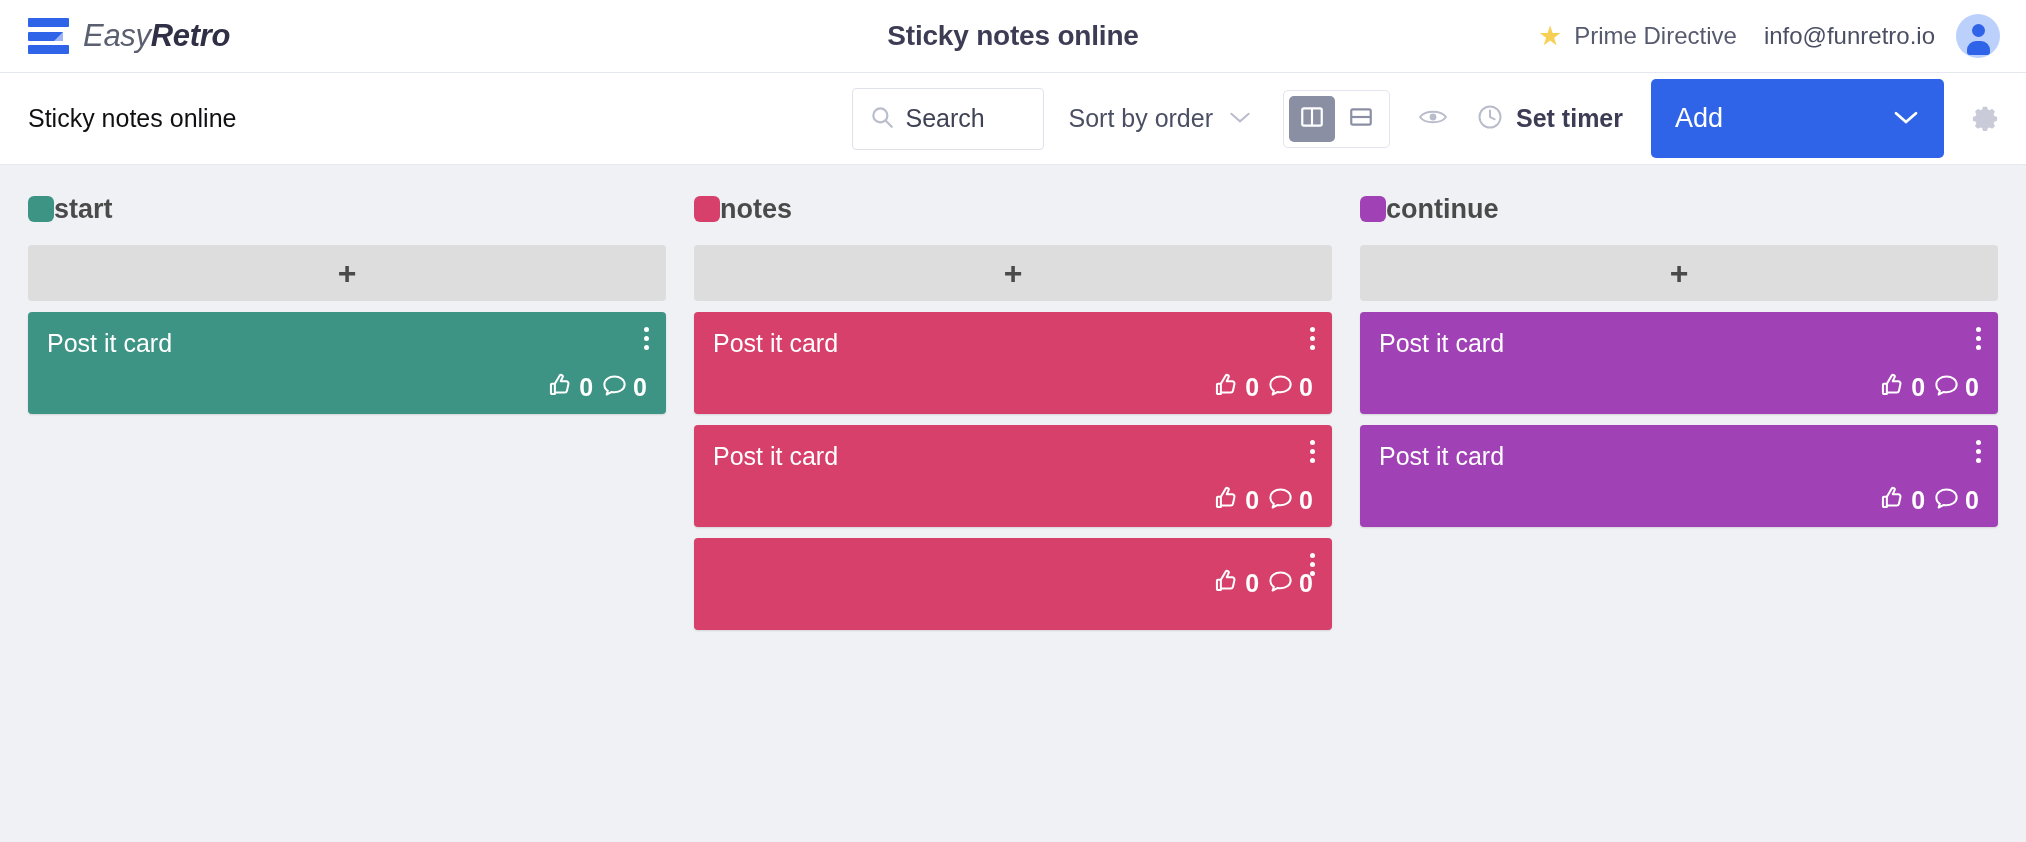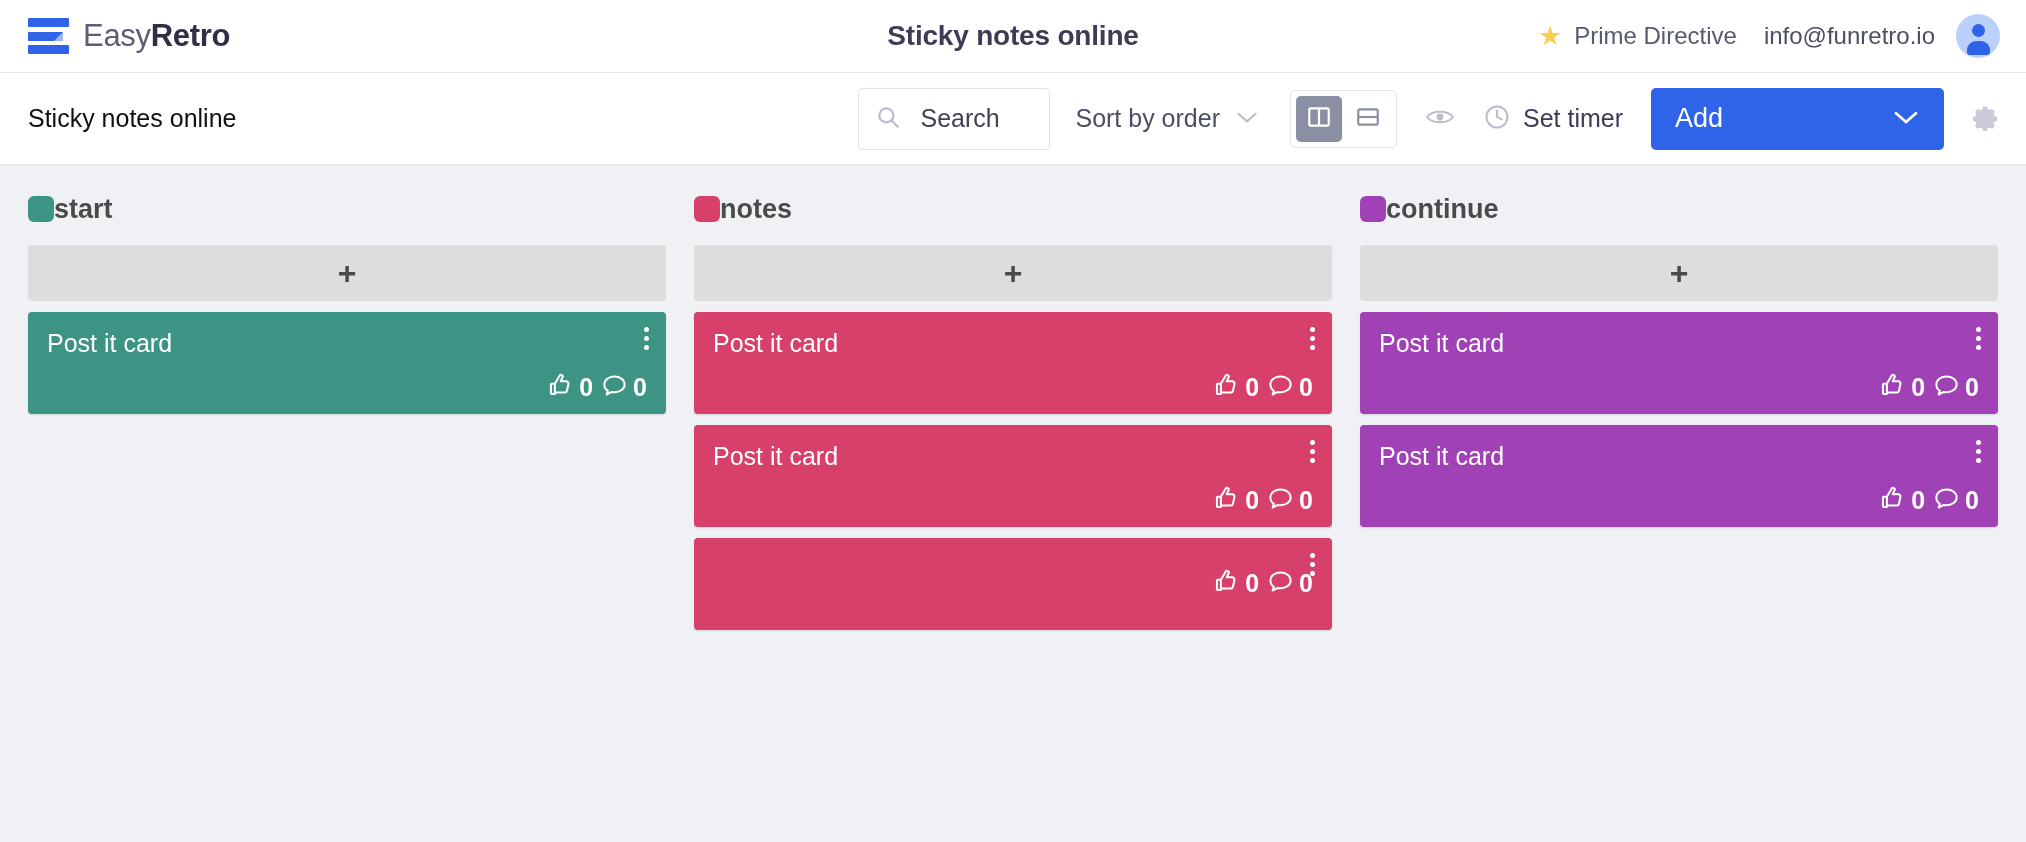--- a/index.html
+++ b/index.html
@@ -13,21 +13,21 @@
   
   .top-header {
     height: 73px;
     background: #ffffff;
     border-bottom: 1px solid #e6e8ef;
     display: flex;
     align-items: center;
     padding: 0 26px 0 28px;
     position: relative;
   }
-  .brand { display: flex; align-items: center; gap: 14px; }
+  .brand { display: flex; align-items: center; gap: 14px; font-style: italic; }
   .brand-mark {
     width: 41px; height: 36px;
     display: flex; flex-direction: column; justify-content: space-between;
   }
   .bar { height: 9px; border-radius: 1px; background: #2f63e8; }
   .bar-top { width: 41px; }
   .bar-mid { width: 35px; position: relative; overflow: hidden; }
   .bar-mid::after {
     content: ""; position: absolute; right: 0; bottom: 0;
     border-style: solid; border-width: 0 0 9px 9px;
@@ -73,21 +73,21 @@
     border-bottom: 1px solid #e6e8ef;
     display: flex; align-items: center; padding: 0 26px 0 28px;
     gap: 0;
   }
   .board-title { font-size: 25px; color: #101012; font-weight: 400; white-space: nowrap; }
 
   .toolbar-center { margin-left: auto; display: flex; align-items: center; gap: 0; }
 
   .search-box {
     width: 192px; height: 62px; border: 1px solid #dfe2ea; border-radius: 4px;
-    display: flex; align-items: center; gap: 19px; padding: 0 16px;
+    display: flex; align-items: center; gap: 11px; padding: 0 16px;
     background: #fff;
   }
   .search-ph { font-size: 25px; color: #3f4254; }
 
   .sort-ctl {
     display: flex; align-items: center; gap: 14px;
     margin-left: 25px; white-space: nowrap; text-align: center;
   }
   .sort-label { font-size: 25px; color: #4a4f63; }
 
@@ -97,24 +97,24 @@
     background: #fff;
   }
   .view-btn {
     width: 46px; height: 46px; border-radius: 5px;
     display: flex; align-items: center; justify-content: center;
   }
   .view-btn.active { background: #8a8fa3; }
 
   .eye-btn { margin-left: 28px; display:flex; align-items:center; }
   .timer-ctl { margin-left: 28px; display: flex; align-items: center; gap: 12px; white-space: nowrap; }
-  .timer-label { font-size: 25px; color: #3c3c54; }
+  .timer-label { font-size: 25px; color: #3c3c54; font-weight: bold; }
 
   .add-btn {
-    margin-left: 28px; width: 293px; height: 62px; border-radius: 5px;
+    margin-left: 28px; width: 293px; height: 79px; border-radius: 5px;
     background: #2f63e8; display: flex; align-items: center;
     justify-content: space-between; padding: 0 23px 0 24px; color: #fff;
     border: none; cursor: pointer;
   }
   .add-label { font-size: 27px; font-weight: 400; color: #fff; }
 
   .gear-btn { margin-left: 26px; display: flex; align-items: center; }
 
   
   .board {

